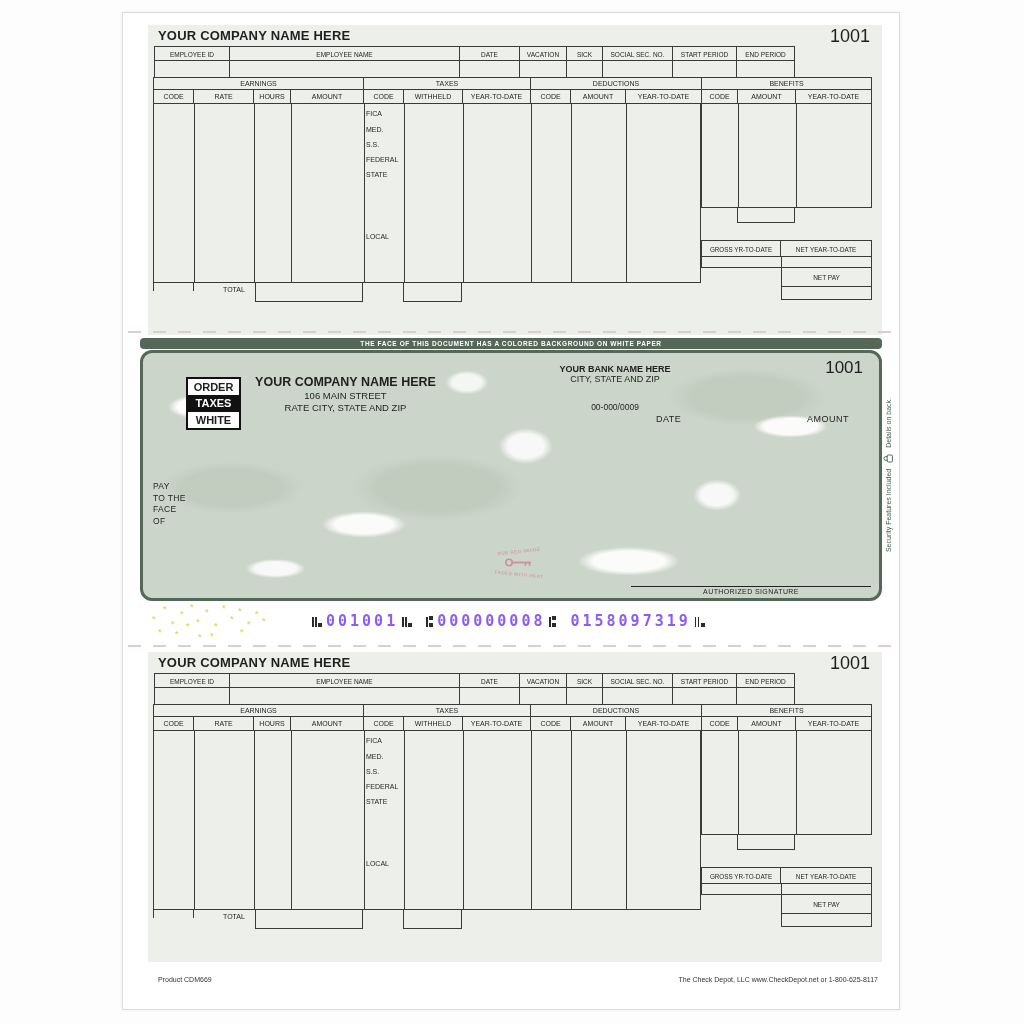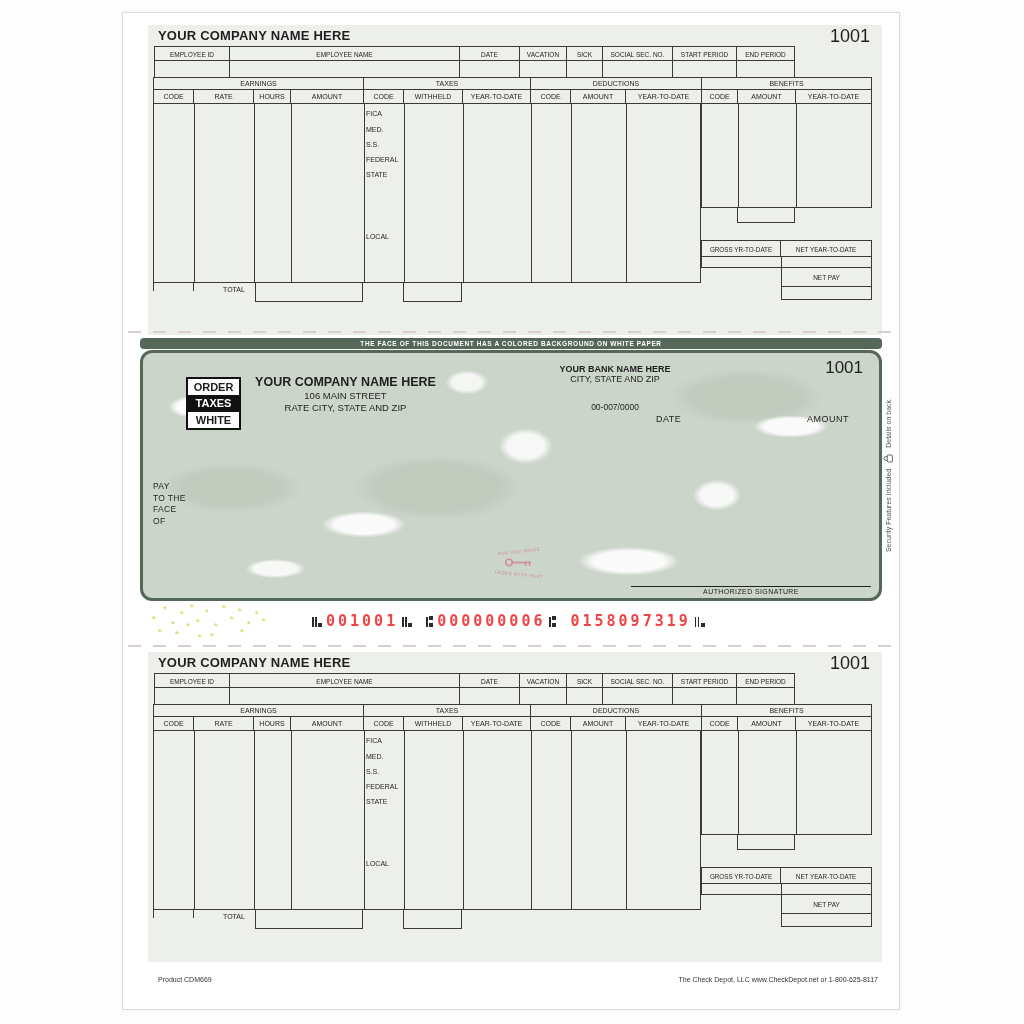--- a/index.html
+++ b/index.html
@@ -81,21 +81,21 @@
   .heat { position:absolute; left:338px; top:196px; width:76px; text-align:center; color:#cf8e9a; }
   .heat .t1 { font-size:4.6px; transform:rotate(-6deg); letter-spacing:.5px; }
   .heat .t2 { font-size:4.6px; transform:rotate(6deg); letter-spacing:.5px; }
   .sig { position:absolute; left:488px; top:233px; width:240px; border-top:1px solid #222; text-align:center;
          font-size:7px; padding-top:1px; letter-spacing:.4px; }
   .sec-strip { position:absolute; left:793px; top:468px; width:190px; height:14px; transform:rotate(-90deg);
                display:flex; align-items:center; justify-content:center; gap:6px; font-size:7px; color:#4a5a50; white-space:nowrap; }
 
   
   .micr { position:absolute; left:276px; top:612px; display:flex; align-items:center; gap:14px;
-          font-family:"DejaVu Sans Mono", monospace; font-size:15px; font-weight:600; color:#ef4444; letter-spacing:3px;padding-left:36px; }
+          font-family:"DejaVu Sans Mono", monospace; font-size:15px; font-weight:600; color:#8b5cf6; letter-spacing:3px;padding-left:36px; }
   .micr-grp { display:flex; align-items:center; gap:4px; }
   .sym { display:inline-flex; align-items:flex-end; gap:1.5px; height:11px; }
   .sym .bar { width:1.5px; height:10px; background:#2b2b2b; }
   .sym .sq { width:4px; height:4px; background:#2b2b2b; }
   .sym .dots { display:flex; flex-direction:column; gap:2.5px; }
   .star-field { position:absolute; left:148px; top:600px; width:125px; height:40px; }
   .star { position:absolute; color:#dedc6a; font-size:9px; font-weight:bold; }
 
   
   .footer-left { position:absolute; left:158px; top:976px; font-size:7px; color:#333; }
@@ -209,21 +209,21 @@
     </div>
     <div class="co-block">
       <div class="co-name">YOUR COMPANY NAME HERE</div>
       <div class="co-addr">106 MAIN STREET</div>
       <div class="co-addr">RATE CITY, STATE AND ZIP</div>
     </div>
     <div class="bank-block">
       <div class="bank-name">YOUR BANK NAME HERE</div>
       <div class="bank-city">CITY, STATE AND ZIP</div>
     </div>
-    <div class="fraction">00-007/0000</div>
+    <div class="fraction">00-000/0009</div>
     <div class="chk-num">1001</div>
     <div class="date-lbl">DATE</div>
     <div class="amount-lbl">AMOUNT</div>
     <div class="payee">
       <div>PAY</div>
       <div>TO THE</div>
       <div>FACE</div>
       <div>OF</div>
     </div>
     <div class="heat">
@@ -285,21 +285,21 @@
         </span>
     </span>
     <span class="micr-grp">
       <span class="sym">
           <span class="bar"></span>
           <span class="dots">
             <span class="sq"></span>
             <span class="sq"></span>
           </span>
         </span>
-      <span>000000006</span>
+      <span>000000008</span>
       <span class="sym">
           <span class="bar"></span>
           <span class="dots">
             <span class="sq"></span>
             <span class="sq"></span>
           </span>
         </span>
     </span>
     <span class="micr-grp">
       <span>0158097319</span>

